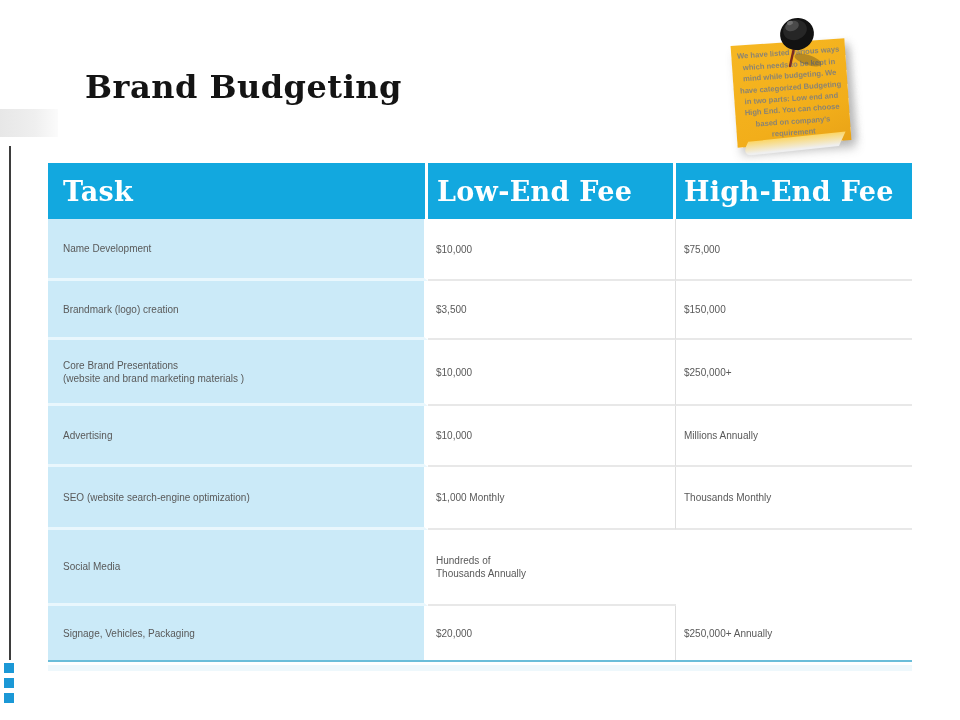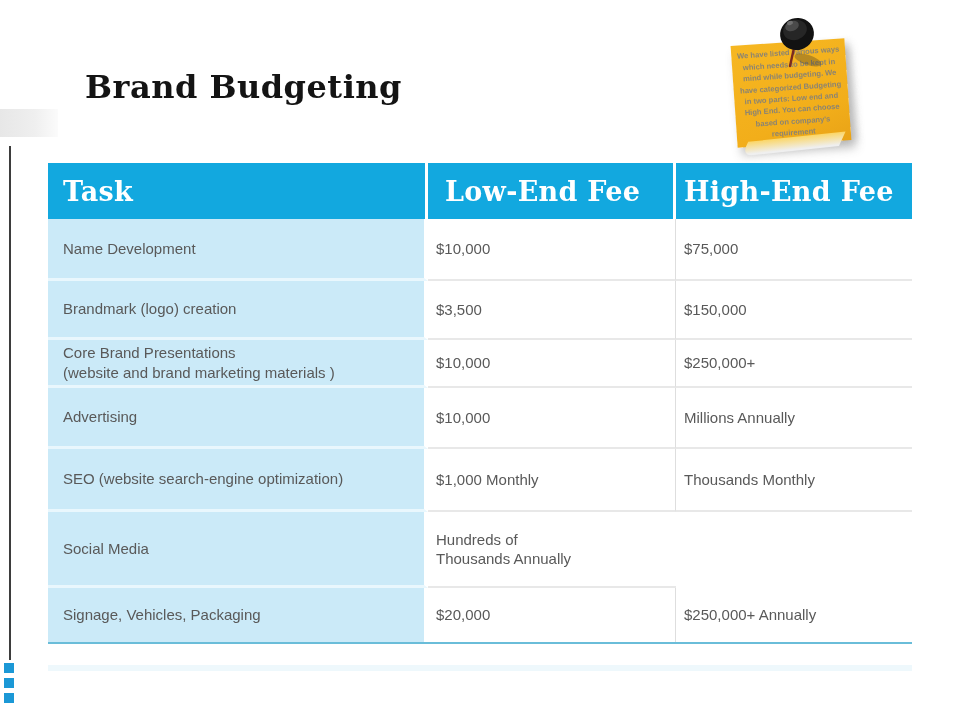--- a/index.html
+++ b/index.html
@@ -53,25 +53,25 @@
     border-bottom:2px solid #6abdd9;
   }
   .trow{display:grid;grid-template-columns:380px 248px 236px;}
   .hcell{
     background:#12a8df;color:#ffffff;
     font-family:"DejaVu Serif","Liberation Serif",serif;
     font-size:27px;font-weight:700;letter-spacing:.3px;
     display:flex;align-items:center;height:56px;
   }
   .hcell.h1{padding-left:15px;border-right:3px solid #ffffff;}
-  .hcell.h2{padding-left:17px;border-right:3px solid #ffffff;}
+  .hcell.h2{padding-left:9px;border-right:3px solid #ffffff;}
   .hcell.h3{padding-left:8px;}
   .cell{
     display:flex;align-items:center;
-    font-size:15px;color:#595959;line-height:1.3;
+    font-size:10px;color:#595959;line-height:1.3;
     white-space:pre-line;
   }
   .c1{background:#cbeaf8;border-bottom:3px solid #e9f7fd;border-right:4px solid #ffffff;padding-left:15px;}
   .c2{background:#ffffff;border-bottom:2px solid #e8e8e8;border-right:1px solid #dedede;padding-left:8px;}
   .c3{background:#ffffff;border-bottom:2px solid #e8e8e8;padding-left:8px;}
   .trow.last .c1,.trow.last .c2,.trow.last .c3{border-bottom:none;}
   .table-strip{
     position:absolute;left:48px;top:665px;width:864px;height:6px;
     background:#eef8fc;
   }
@@ -113,21 +113,21 @@
     <div class="cell c2">$10,000</div>
     <div class="cell c3">$75,000</div>
   </div>
 
   <div class="trow" style="height:59px">
     <div class="cell c1">Brandmark (logo) creation</div>
     <div class="cell c2">$3,500</div>
     <div class="cell c3">$150,000</div>
   </div>
 
-  <div class="trow" style="height:48px">
+  <div class="trow" style="height:66px">
     <div class="cell c1">Core Brand Presentations
 (website and brand marketing materials )</div>
     <div class="cell c2">$10,000</div>
     <div class="cell c3">$250,000+</div>
   </div>
 
   <div class="trow" style="height:61px">
     <div class="cell c1">Advertising</div>
     <div class="cell c2">$10,000</div>
     <div class="cell c3">Millions Annually</div>

